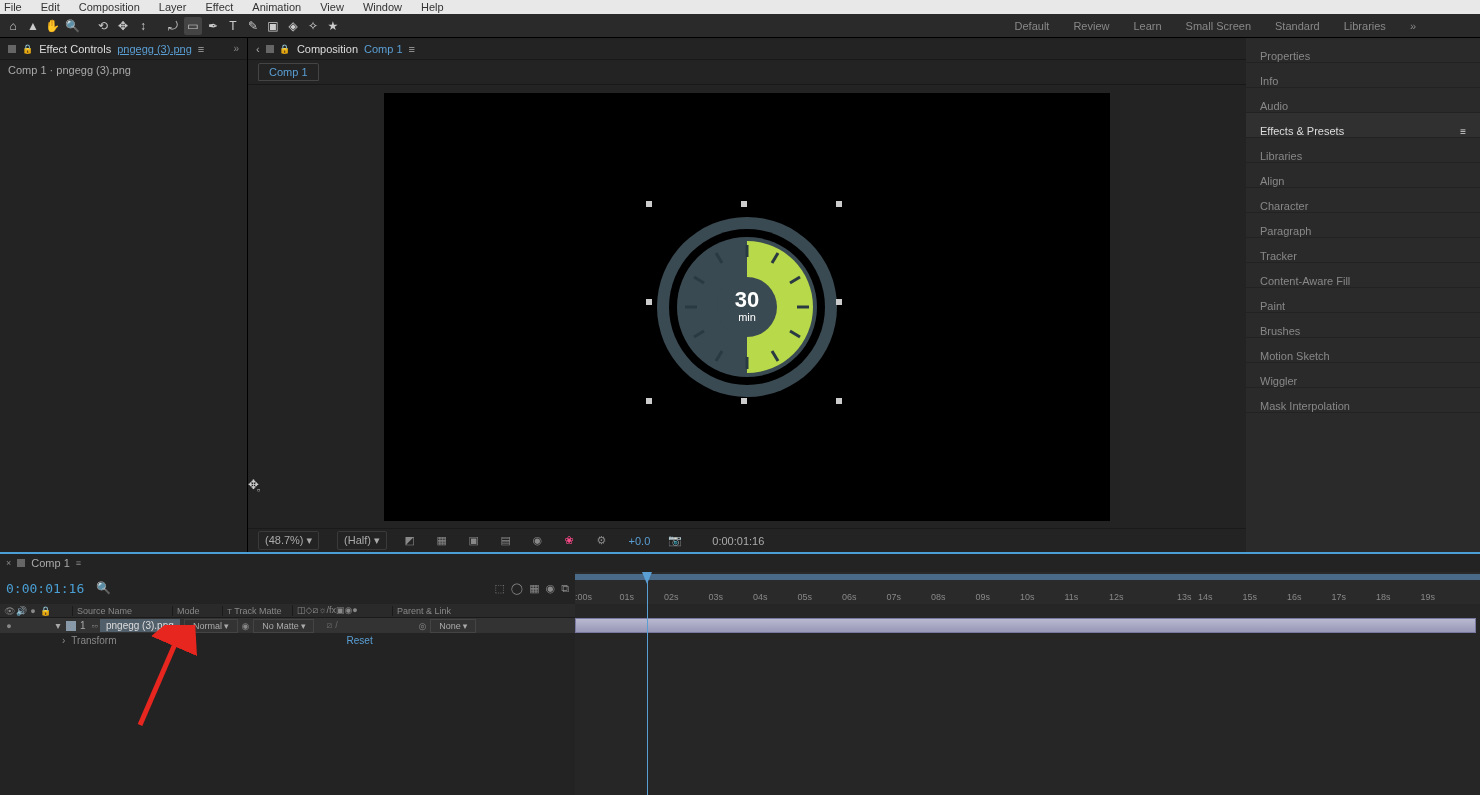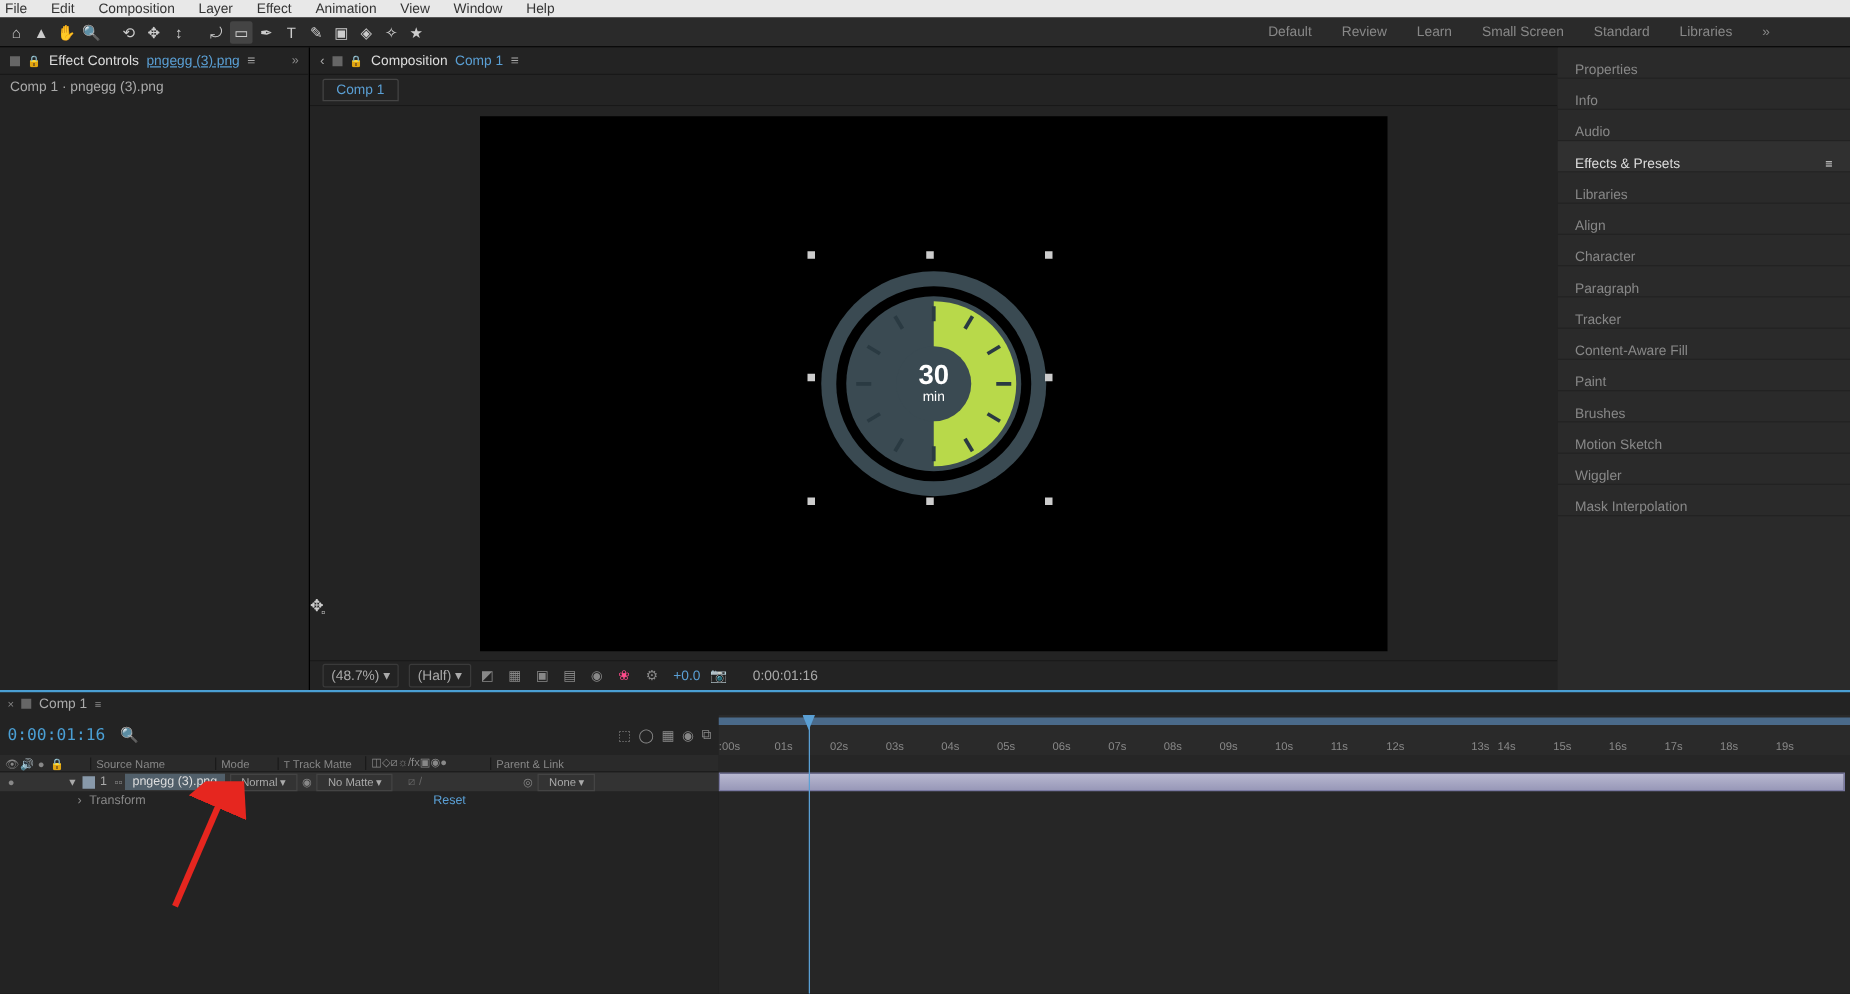--- a/index.html
+++ b/index.html
@@ -117,21 +117,21 @@
   width: 6px; height: 6px;
   background: #ccc;
 }
 .timer-svg { width: 200px; height: 200px; }
 .viewer-footer {
   height: 24px;
   background: #232323;
   display: flex;
   align-items: center;
   padding: 0 10px;
-  gap: 8px;
+  gap: 18px;
   border-top: 1px solid #1a1a1a;
 }
 .vf-dd { color: #aaa; font-size: 11px; padding: 2px 6px; border: 1px solid #3a3a3a; border-radius: 2px; }
 .vf-icon { width: 14px; height: 14px; color: #888; font-size: 11px; }
 .vf-time { color: #aaa; padding: 2px 12px; }
 .right-panel {
   width: 234px;
   background: #2a2a2a;
 }
 .rp-item {

